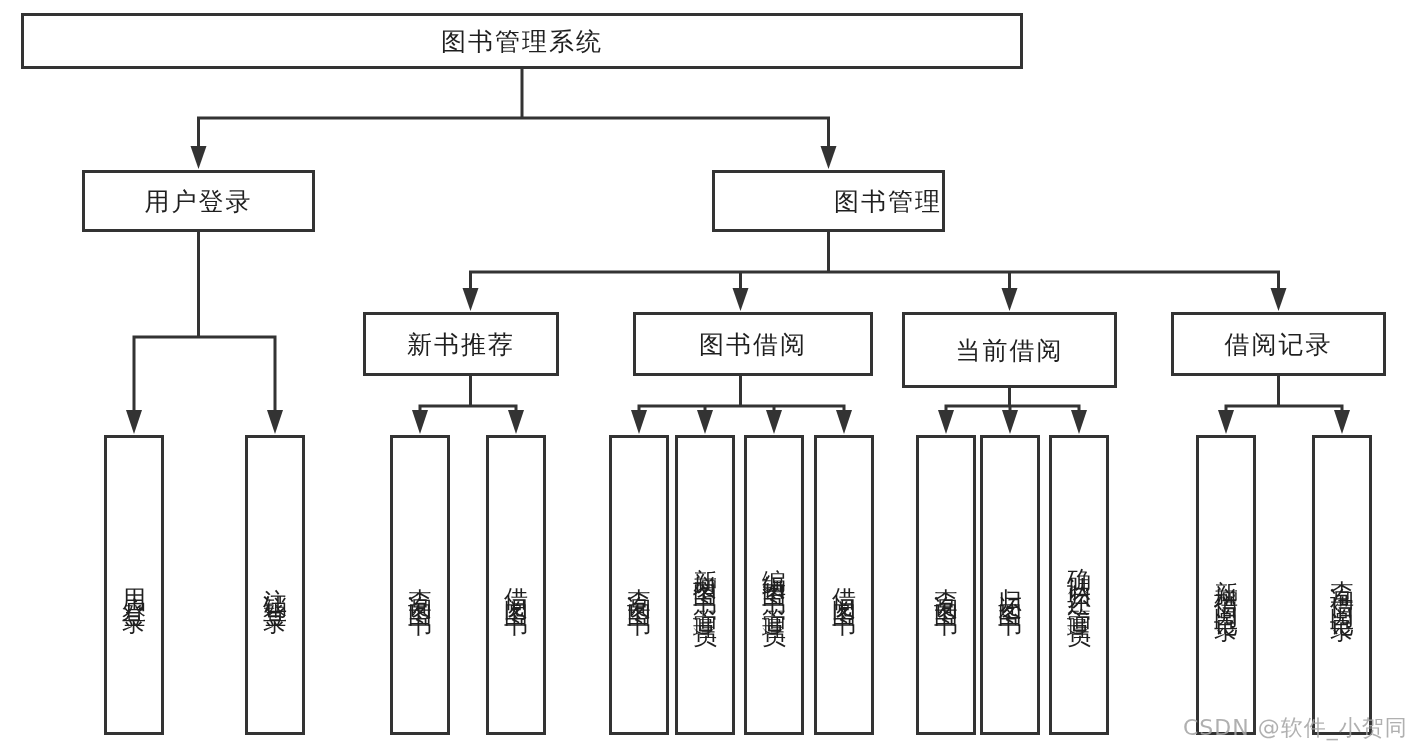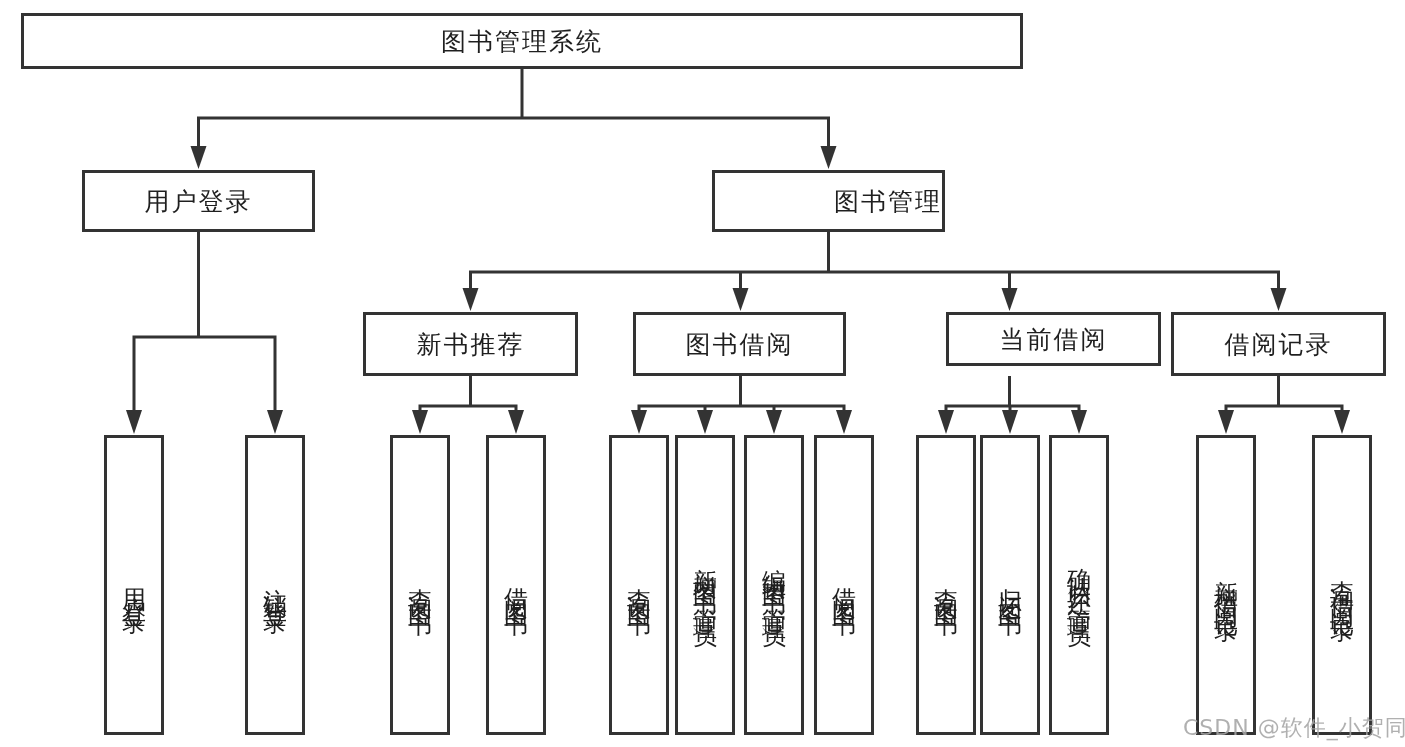--- a/index.html
+++ b/index.html
@@ -99,27 +99,27 @@
     <span class="hlabel">图书管理系统</span>
   </div>
 
   <div class="box" style="left:82px; top:170px; width:233px; height:62px;">
     <span class="hlabel">用户登录</span>
   </div>
   <div class="box" style="left:712px; top:170px; width:233px; height:62px;justify-content:flex-end;">
     <span class="hlabel">图书管理</span>
   </div>
 
-  <div class="box" style="left:363px; top:312px; width:215px; height:64px;">
+  <div class="box" style="left:363px; top:312px; width:196px; height:64px;">
     <span class="hlabel">新书推荐</span>
   </div>
-  <div class="box" style="left:633px; top:312px; width:213px; height:64px;">
+  <div class="box" style="left:633px; top:312px; width:240px; height:64px;">
     <span class="hlabel">图书借阅</span>
   </div>
-  <div class="box" style="left:902px; top:312px; width:215px; height:54px;margin-left:44px;">
+  <div class="box" style="left:902px; top:312px; width:215px; height:76px;">
     <span class="hlabel">当前借阅</span>
   </div>
   <div class="box" style="left:1171px; top:312px; width:215px; height:64px;">
     <span class="hlabel">借阅记录</span>
   </div>
 
   <div class="box vbox" style="left:104px;">
     <span class="vlabel">用户登录</span>
   </div>
   <div class="box vbox" style="left:245px;">

